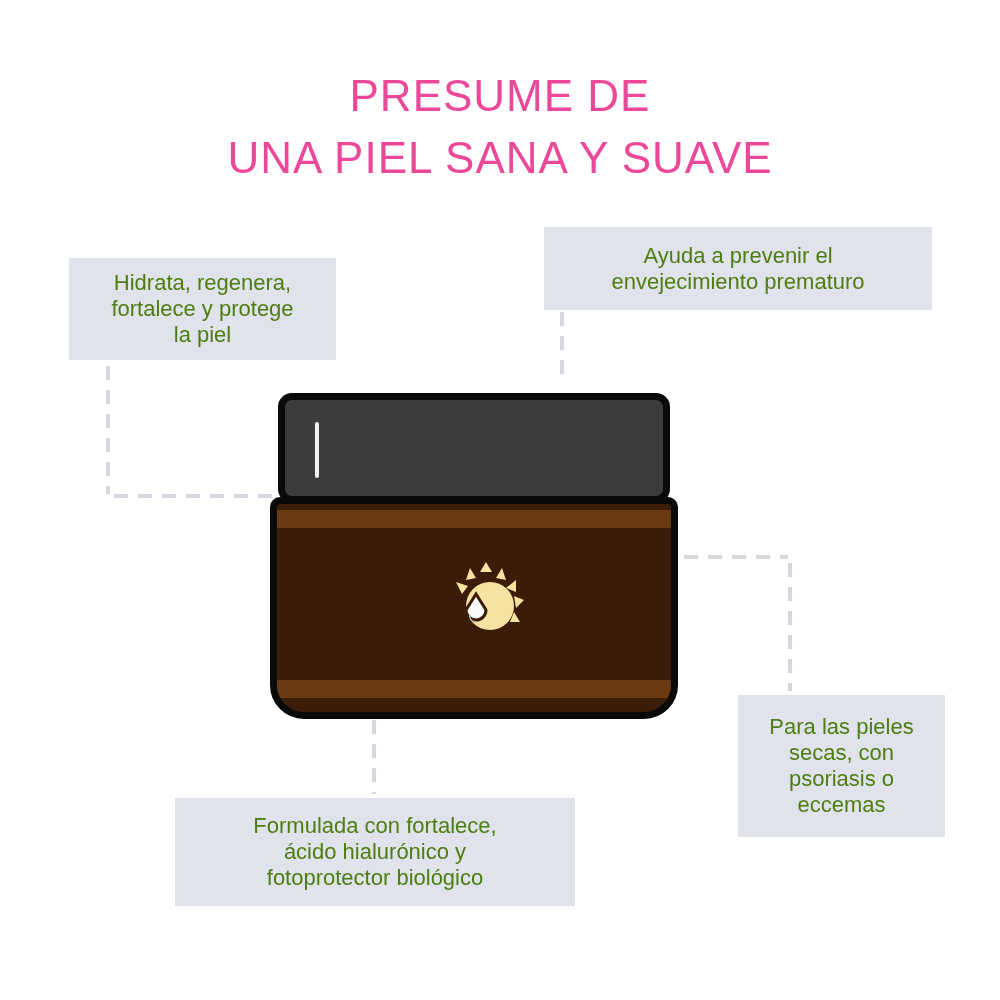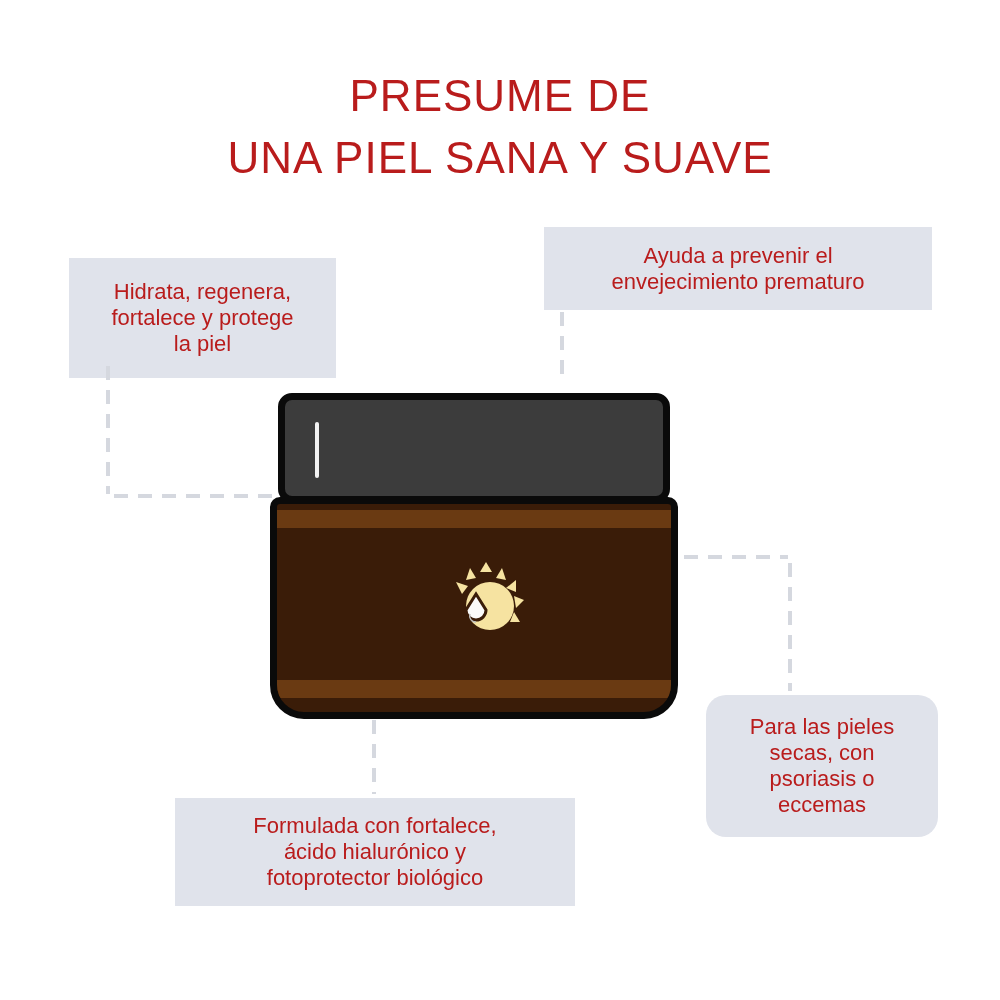--- a/index.html
+++ b/index.html
@@ -1,48 +1,48 @@
 <!DOCTYPE html>
 <html><head>
 <meta charset="utf-8">
 <style>
   html, body { margin:0; padding:0; background:#ffffff; }
   body { width:1000px; height:1000px; position:relative; overflow:hidden; font-family:"Liberation Sans", sans-serif; }
-  .title { position:absolute; left:0; width:1000px; text-align:center; color:#b91c1c; font-weight:500; font-size:44px; line-height:52px; letter-spacing:1px; }
+  .title { position:absolute; left:0; width:1000px; text-align:center; color:#ec4899; font-weight:500; font-size:44px; line-height:52px; letter-spacing:1px; }
   .t1 { top:70px; }
   .t2 { top:132px; }
-  .box { position:absolute; background:#e0e3eb; color:#b91c1c; text-align:center; font-size:22px; line-height:26px; display:flex; align-items:center; justify-content:center; }
+  .box { position:absolute; background:#e0e3eb; color:#4d7c0f; text-align:center; font-size:22px; line-height:26px; display:flex; align-items:center; justify-content:center; }
   .box span { display:block; white-space:pre-line; }
   .dash { position:absolute; }
   .dash.v { width:4px; background:repeating-linear-gradient(to bottom, #d5d8df 0 14px, transparent 14px 24px); }
   .dash.h { height:4px; background:repeating-linear-gradient(to right, #d5d8df 0 14px, transparent 14px 24px); }
   .lid { position:absolute; left:278px; top:393px; width:392px; height:110px; background:#3c3c3c; border:7px solid #0a0a0a; border-radius:14px; box-sizing:border-box; }
   .lid .shine { position:absolute; left:30px; top:22px; width:4px; height:56px; background:#f2f2f2; border-radius:2px; }
   .jar { position:absolute; left:270px; top:497px; width:408px; height:222px; background:#3a1c08; border:7px solid #0a0a0a; border-radius:10px 10px 34px 34px; box-sizing:border-box; overflow:hidden; }
   .band { position:absolute; left:0; right:0; height:18px; background:#6a3a12; }
   .band.top { top:6px; }
   .band.bot { bottom:14px; }
   .sun { position:absolute; left:163px; top:56px; width:100px; height:80px; }
 </style>
 </head>
 <body>
 
 <div class="title t1">PRESUME DE</div>
 <div class="title t2">UNA PIEL SANA Y SUAVE</div>
 
-<div class="box" style="left:69px; top:258px; width:267px; height:120px;">
+<div class="box" style="left:69px; top:258px; width:267px; height:102px;">
   <span>Hidrata, regenera,
 fortalece y protege
 la piel</span>
 </div>
 <div class="box" style="left:544px; top:227px; width:388px; height:83px;">
   <span>Ayuda a prevenir el
 envejecimiento prematuro</span>
 </div>
-<div class="box" style="left:706px; top:695px; width:232px; height:142px;border-radius:20px;">
+<div class="box" style="left:738px; top:695px; width:207px; height:142px;">
   <span>Para las pieles
 secas, con
 psoriasis o
 eccemas</span>
 </div>
 <div class="box" style="left:175px; top:798px; width:400px; height:108px;">
   <span>Formulada con fortalece,
 ácido hialurónico y
 fotoprotector biológico</span>
 </div>

